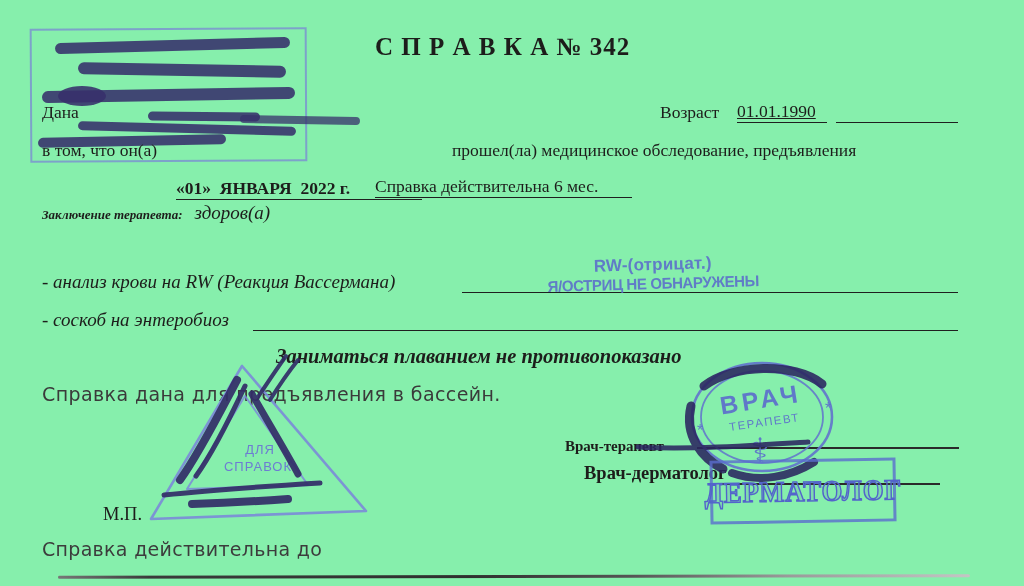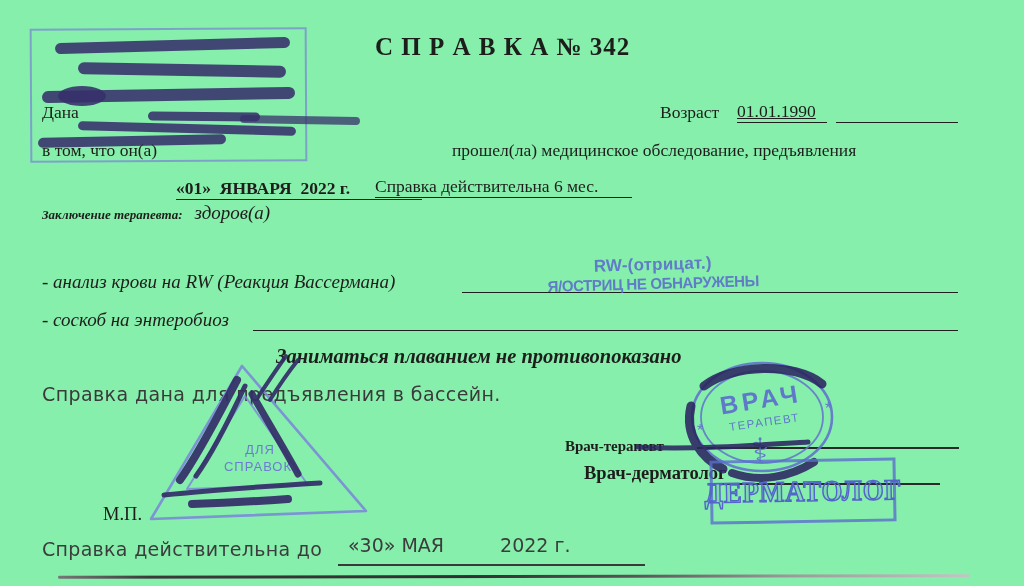--- a/index.html
+++ b/index.html
@@ -122,20 +122,16 @@
       <path d="M 112,123 C 140,133 170,127 194,112" stroke-width="8"></path>
       <path d="M 18,97 C 70,100 140,95 188,92" stroke-width="5"></path>
     </g>
   </svg>
 
   <div id="derm-stamp">
     <span class="serif">ДЕРМАТОЛОГ</span>
   </div>
 
   <div class="abs sans" style="left:42px;top:538px;font-size:19px;letter-spacing:.3px;color:#3c3c3c;">Справка действительна до</div>
-  <div class="abs" style="left:338px;top:534px;width:307px;height:30px;border-bottom:2px solid #3a3a3a;">
-    <span class="sans" style="font-size:19px;margin-left:10px;color:#3c3c3c;">«30» МАЯ</span>
-    <span class="sans" style="font-size:19px;margin-left:52px;color:#3c3c3c;">2022 г.</span>
-  </div>
 
   <div id="scan-edge"></div>
 
 </div>
 
 </body></html>

